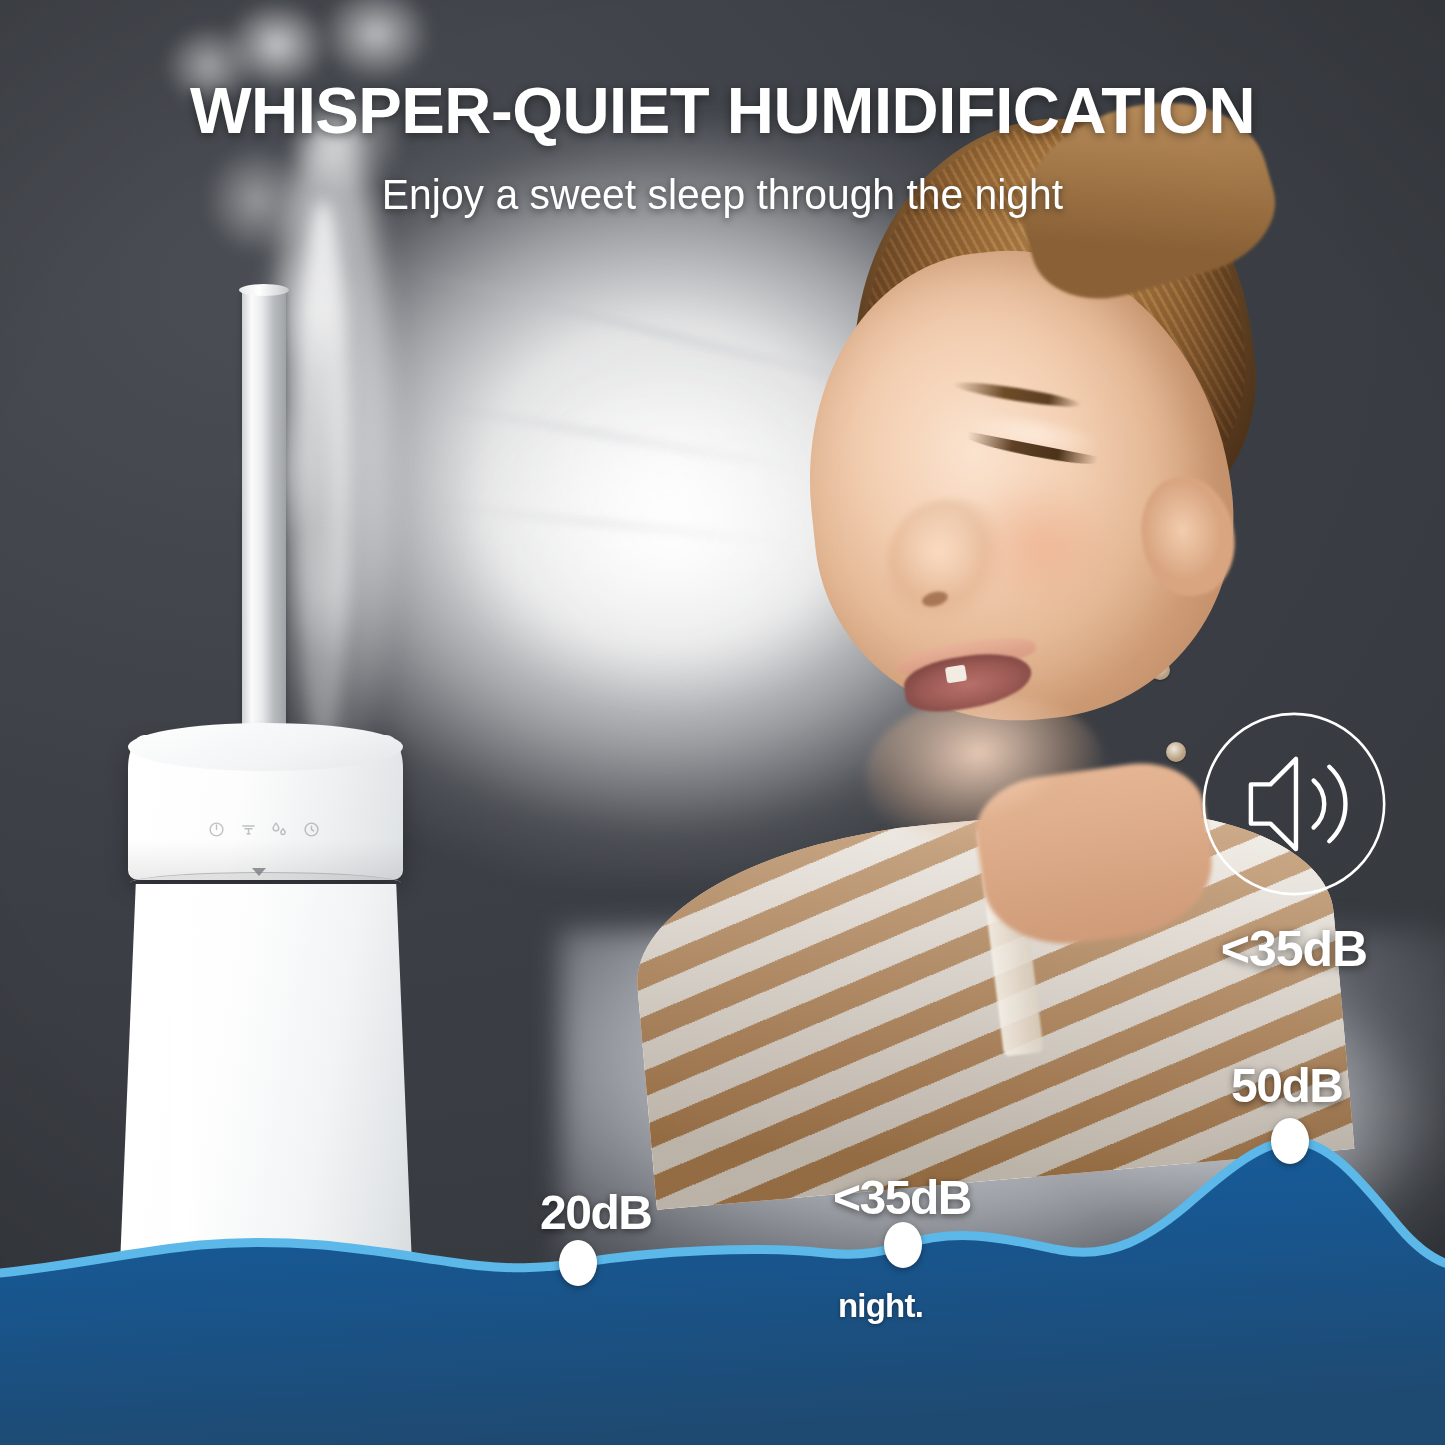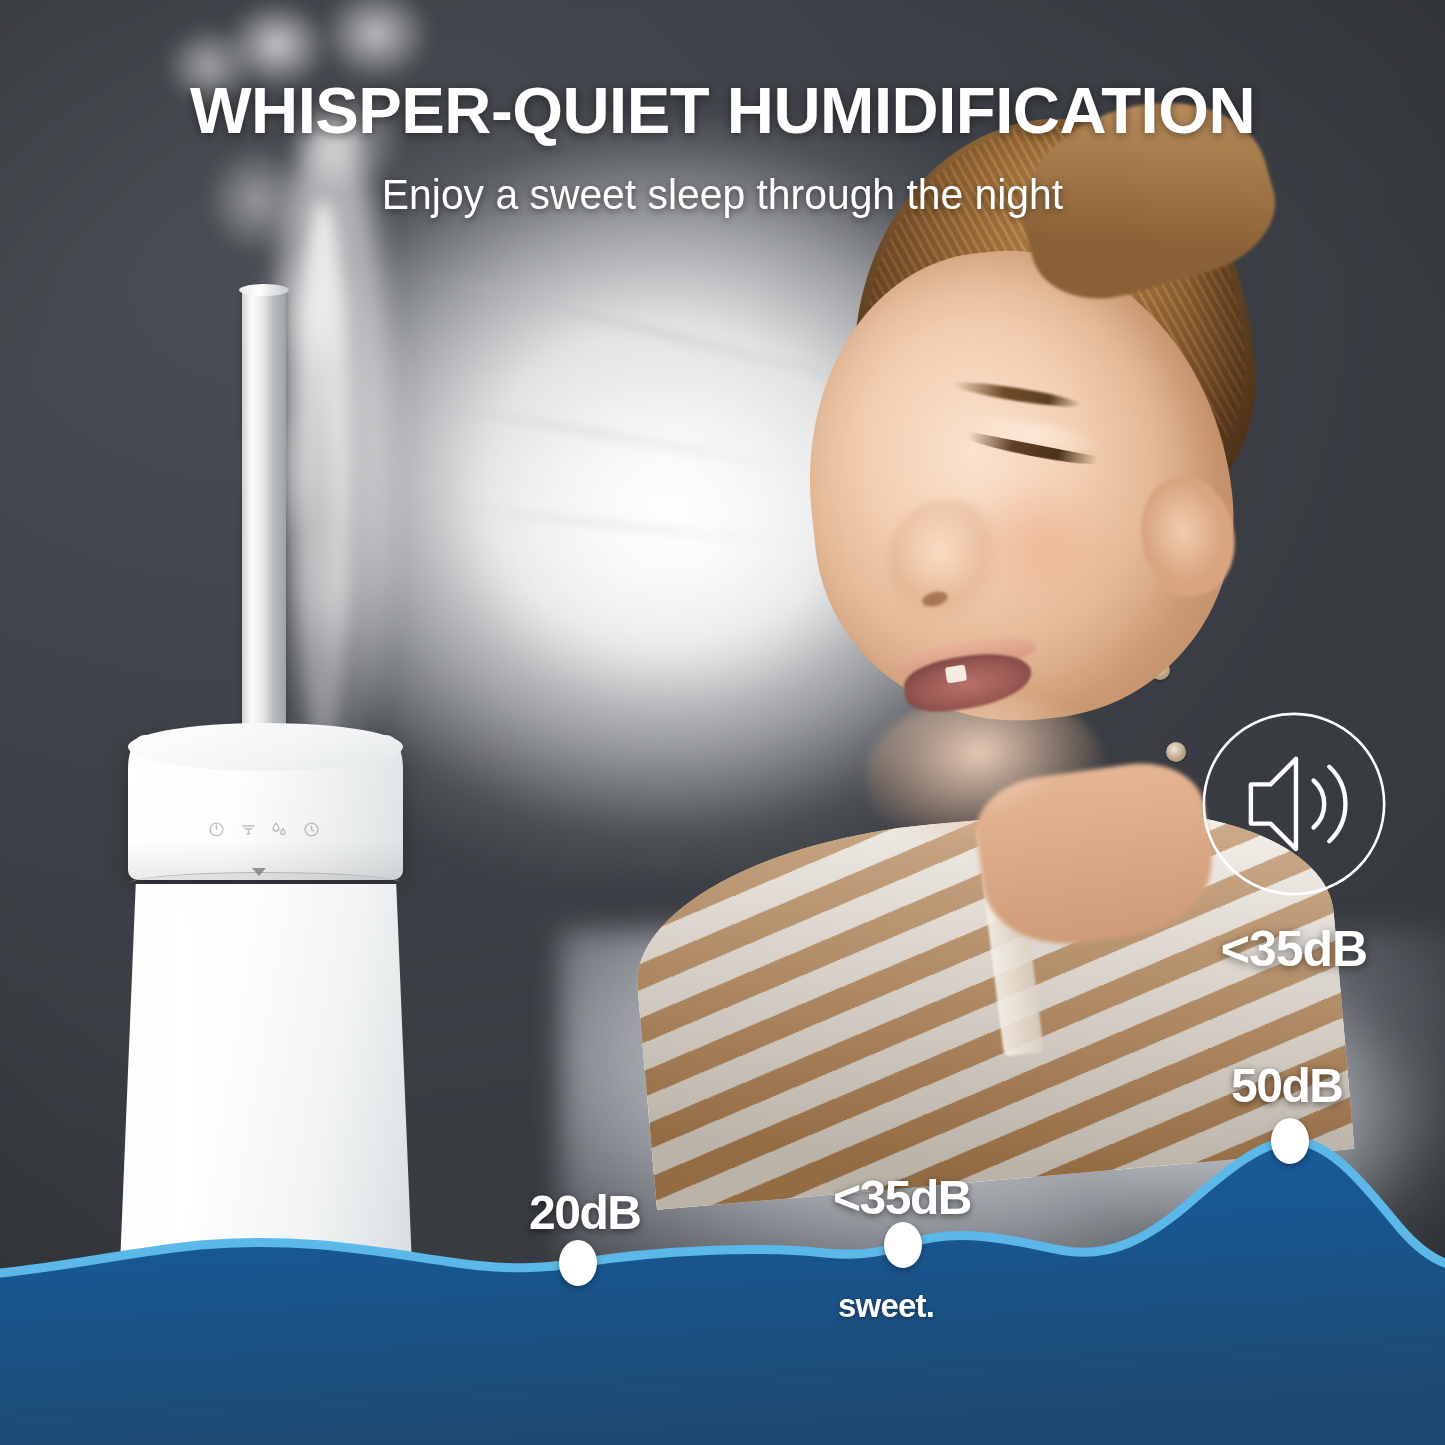--- a/index.html
+++ b/index.html
@@ -361,21 +361,21 @@
   .dot.d20 { left:559px; top:1240px; }
   .dot.d35 { left:884px; top:1222px; }
   .dot.d50 { left:1271px; top:1118px; }
 
   .wlabel{
     position:absolute; color:#fff; font-weight:bold;
     font-size:48px; letter-spacing:-1.5px;
     text-shadow:0 2px 7px rgba(0,0,0,.55);
     white-space:nowrap;
   }
-  .wlabel.l20{ left:529px; top:1185px; }
+  .wlabel.l20{ left:540px; top:1185px; }
   .wlabel.l35{ left:833px; top:1170px; }
   .wlabel.l50{ left:1231px; top:1058px; }
 
   .brand{
     position:absolute; left:838px; top:1287px;
     color:#ffffff; font-weight:bold; font-size:33px;
     letter-spacing:-0.8px;
     text-shadow:0 1px 4px rgba(0,0,0,.4);
   }
 </style>
@@ -523,21 +523,21 @@
   </div>
 
   <div class="dot d20"></div>
   <div class="dot d35"></div>
   <div class="dot d50"></div>
 
   <div class="wlabel l20">20dB</div>
   <div class="wlabel l35">&lt;35dB</div>
   <div class="wlabel l50">50dB</div>
 
-  <div class="brand">sweet.</div>
+  <div class="brand">night.</div>
 
   <div class="badge">
     <svg viewBox="0 0 100 100" width="196" height="196">
       <circle cx="50" cy="50" r="46" fill="none" stroke="#ffffff" stroke-width="2.6"></circle>
       <path d="M28 40 H38 L51 27 V73 L38 60 H28 Z" fill="none" stroke="#ffffff" stroke-width="4.4" stroke-linejoin="round" stroke-linecap="round"></path>
       <path d="M60 38 a16 16 0 0 1 0 24" fill="none" stroke="#ffffff" stroke-width="4.4" stroke-linecap="round"></path>
       <path d="M68 31 a26 26 0 0 1 0 38" fill="none" stroke="#ffffff" stroke-width="4.4" stroke-linecap="round"></path>
     </svg>
   </div>
   <div class="badge-label">&lt;35dB</div>

